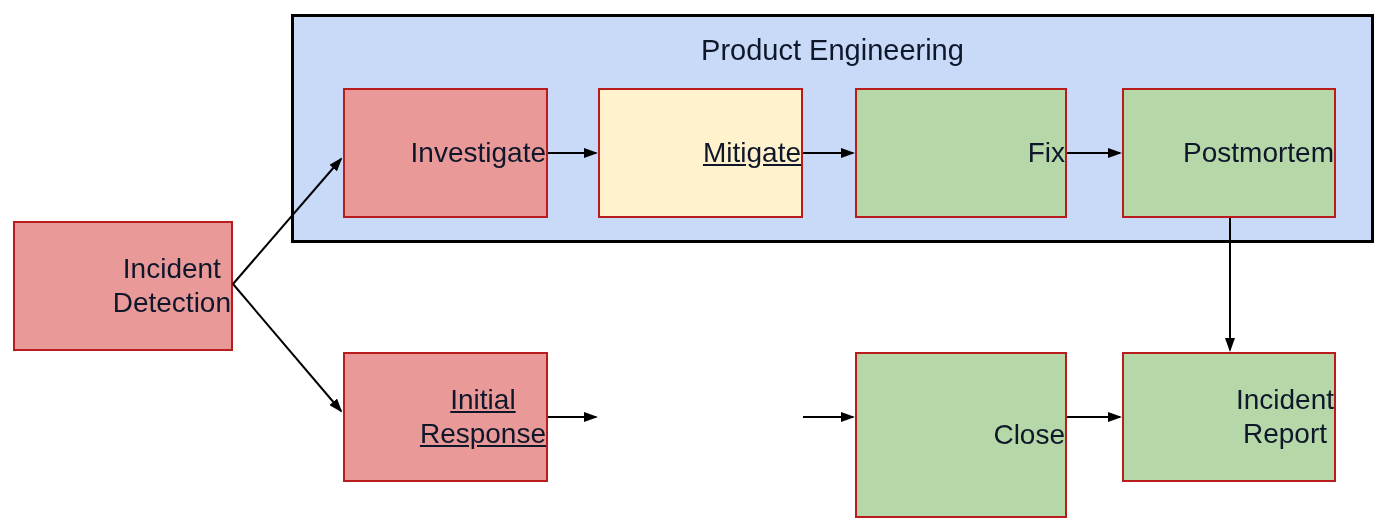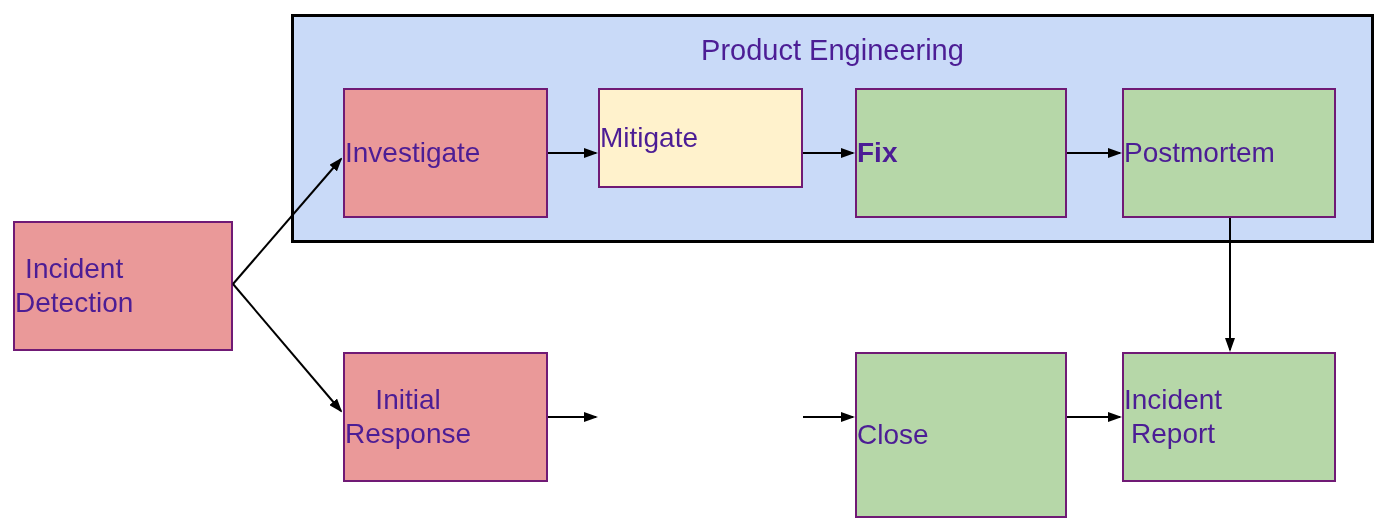--- a/index.html
+++ b/index.html
@@ -6,56 +6,56 @@
     margin: 0;
     padding: 0;
     background: #ffffff;
   }
   #stage {
     position: relative;
     width: 1386px;
     height: 526px;
     background: #ffffff;
     font-family: "Liberation Sans", sans-serif;
-    color: #4c1d95;
+    color: #0f172a;
     overflow: hidden;
   }
   .lane {
     position: absolute;
     box-sizing: border-box;
     border: 3px solid #000000;
   }
   .lane-title {
     position: absolute;
     left: 0;
     right: 0;
     top: 16px;
     text-align: center;
     font-size: 29px;
     line-height: 34px;
   }
   .node {
     position: absolute;
     box-sizing: border-box;
-    border: 2px solid #701a75;
+    border: 2px solid #b91c1c;
     display: flex;
     align-items: center;
-    justify-content: flex-start;
+    justify-content: flex-end;
   }
   .node-label {
     font-size: 28px;
     line-height: 34px;
     text-align: center;
     white-space: pre-line;
   }
   
   #node-incident-detection { left: 13px;   top: 221px; width: 220px; height: 130px; }
   #node-investigate        { left: 343px;  top: 88px;  width: 205px; height: 130px; }
-  #node-mitigate           { left: 598px;  top: 88px;  width: 205px; height: 100px; }
-  #node-fix                { left: 855px;  top: 88px;  width: 212px; height: 130px; font-weight: bold; }
+  #node-mitigate           { left: 598px;  top: 88px;  width: 205px; height: 130px; text-decoration: underline; }
+  #node-fix                { left: 855px;  top: 88px;  width: 212px; height: 130px; }
   #node-postmortem         { left: 1122px; top: 88px;  width: 214px; height: 130px; }
   #node-initial-response   { left: 343px;  top: 352px; width: 205px; height: 130px; }
   #node-follow-up          { left: 598px;  top: 352px; width: 205px; height: 130px; }
   #node-close              { left: 855px;  top: 352px; width: 212px; height: 166px; }
   #node-incident-report    { left: 1122px; top: 352px; width: 214px; height: 130px; }
 
   #lane-product-engineering { left: 291px; top: 14px;  width: 1083px; height: 229px; }
   #lane-support             { left: 291px; top: 274px; width: 1083px; height: 246px; }
 
   #edges-layer {
@@ -94,21 +94,21 @@
   </div>
 
   <div class="node" id="node-fix" style="background: rgb(182, 215, 168);">
     <span class="node-label">Fix</span>
   </div>
 
   <div class="node" id="node-postmortem" style="background: rgb(182, 215, 168);">
     <span class="node-label">Postmortem</span>
   </div>
 
-  <div class="node" id="node-initial-response" style="background: rgb(234, 153, 153);">
+  <div class="node" id="node-initial-response" style="background: rgb(234, 153, 153); text-decoration: underline;">
     <span class="node-label">Initial
 Response</span>
   </div>
 
 
   <div class="node" id="node-close" style="background: rgb(182, 215, 168);">
     <span class="node-label">Close</span>
   </div>
 
   <div class="node" id="node-incident-report" style="background: rgb(182, 215, 168);">

